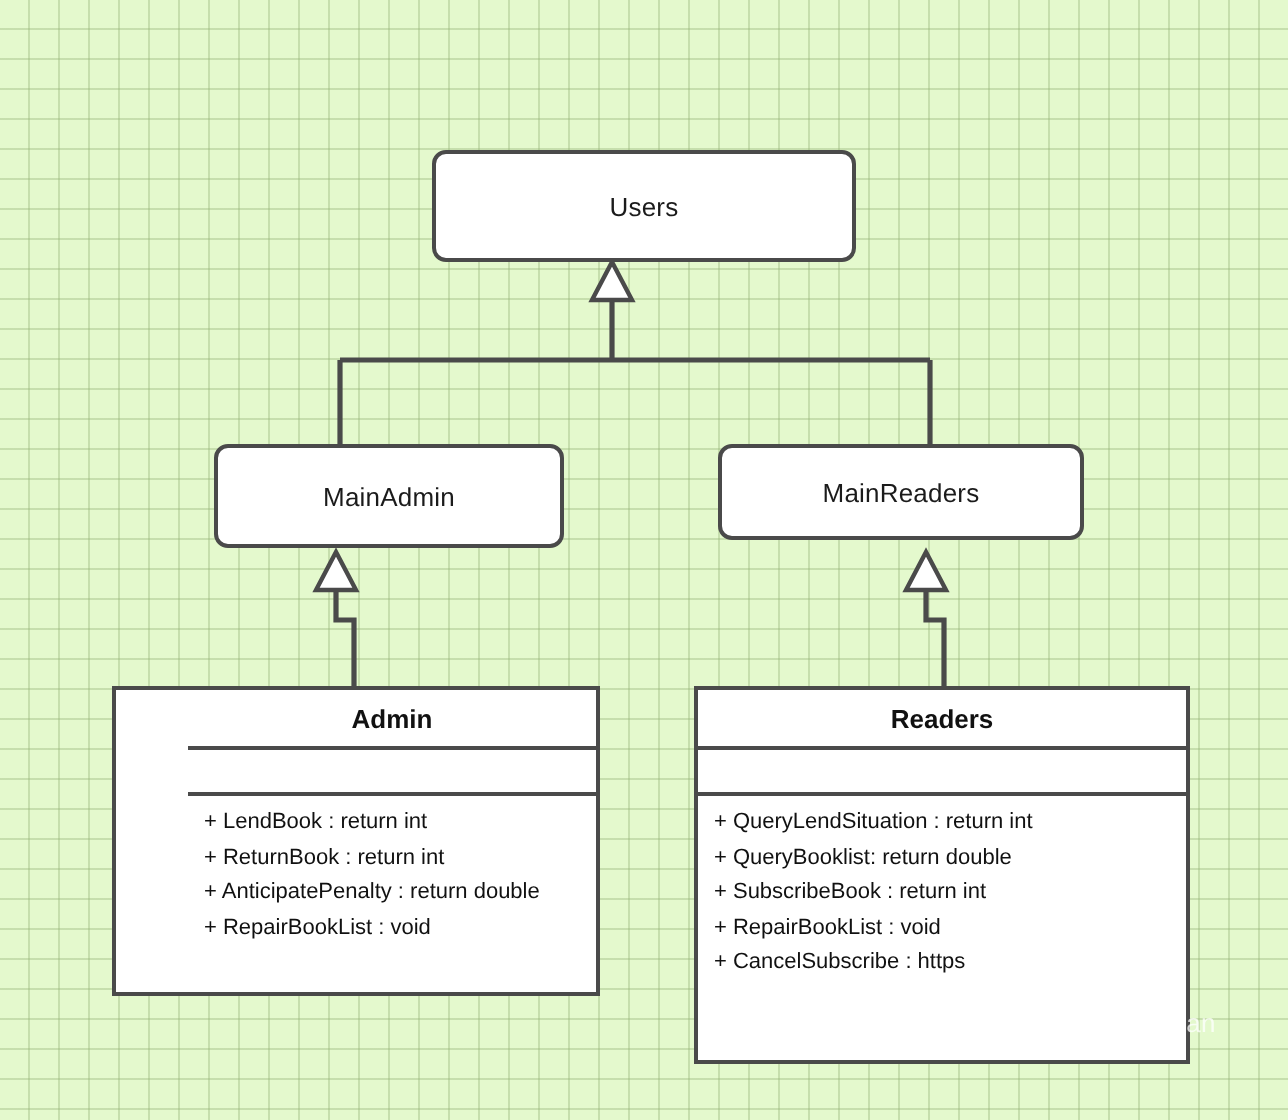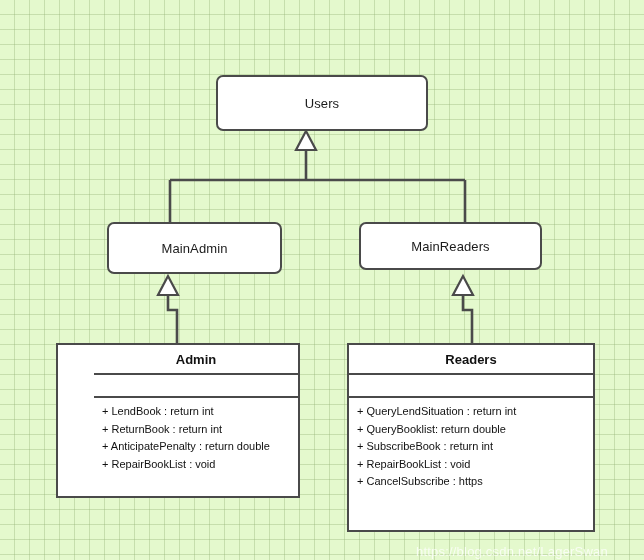--- a/index.html
+++ b/index.html
@@ -84,21 +84,21 @@
     font-size: 11px;
     line-height: 17.5px;
     color: #111;
     white-space: nowrap;
   }
 
   
   .watermark {
     position: absolute;
     left: 404px;
-    top: 544px;
+    top: 504px;
     font-size: 13px;
     color: rgba(255,255,255,0.75);
     letter-spacing: 0.2px;
     white-space: nowrap;
     pointer-events: none;
     margin-left: 12px;
   }
 </style>
 </head>
 <body>

